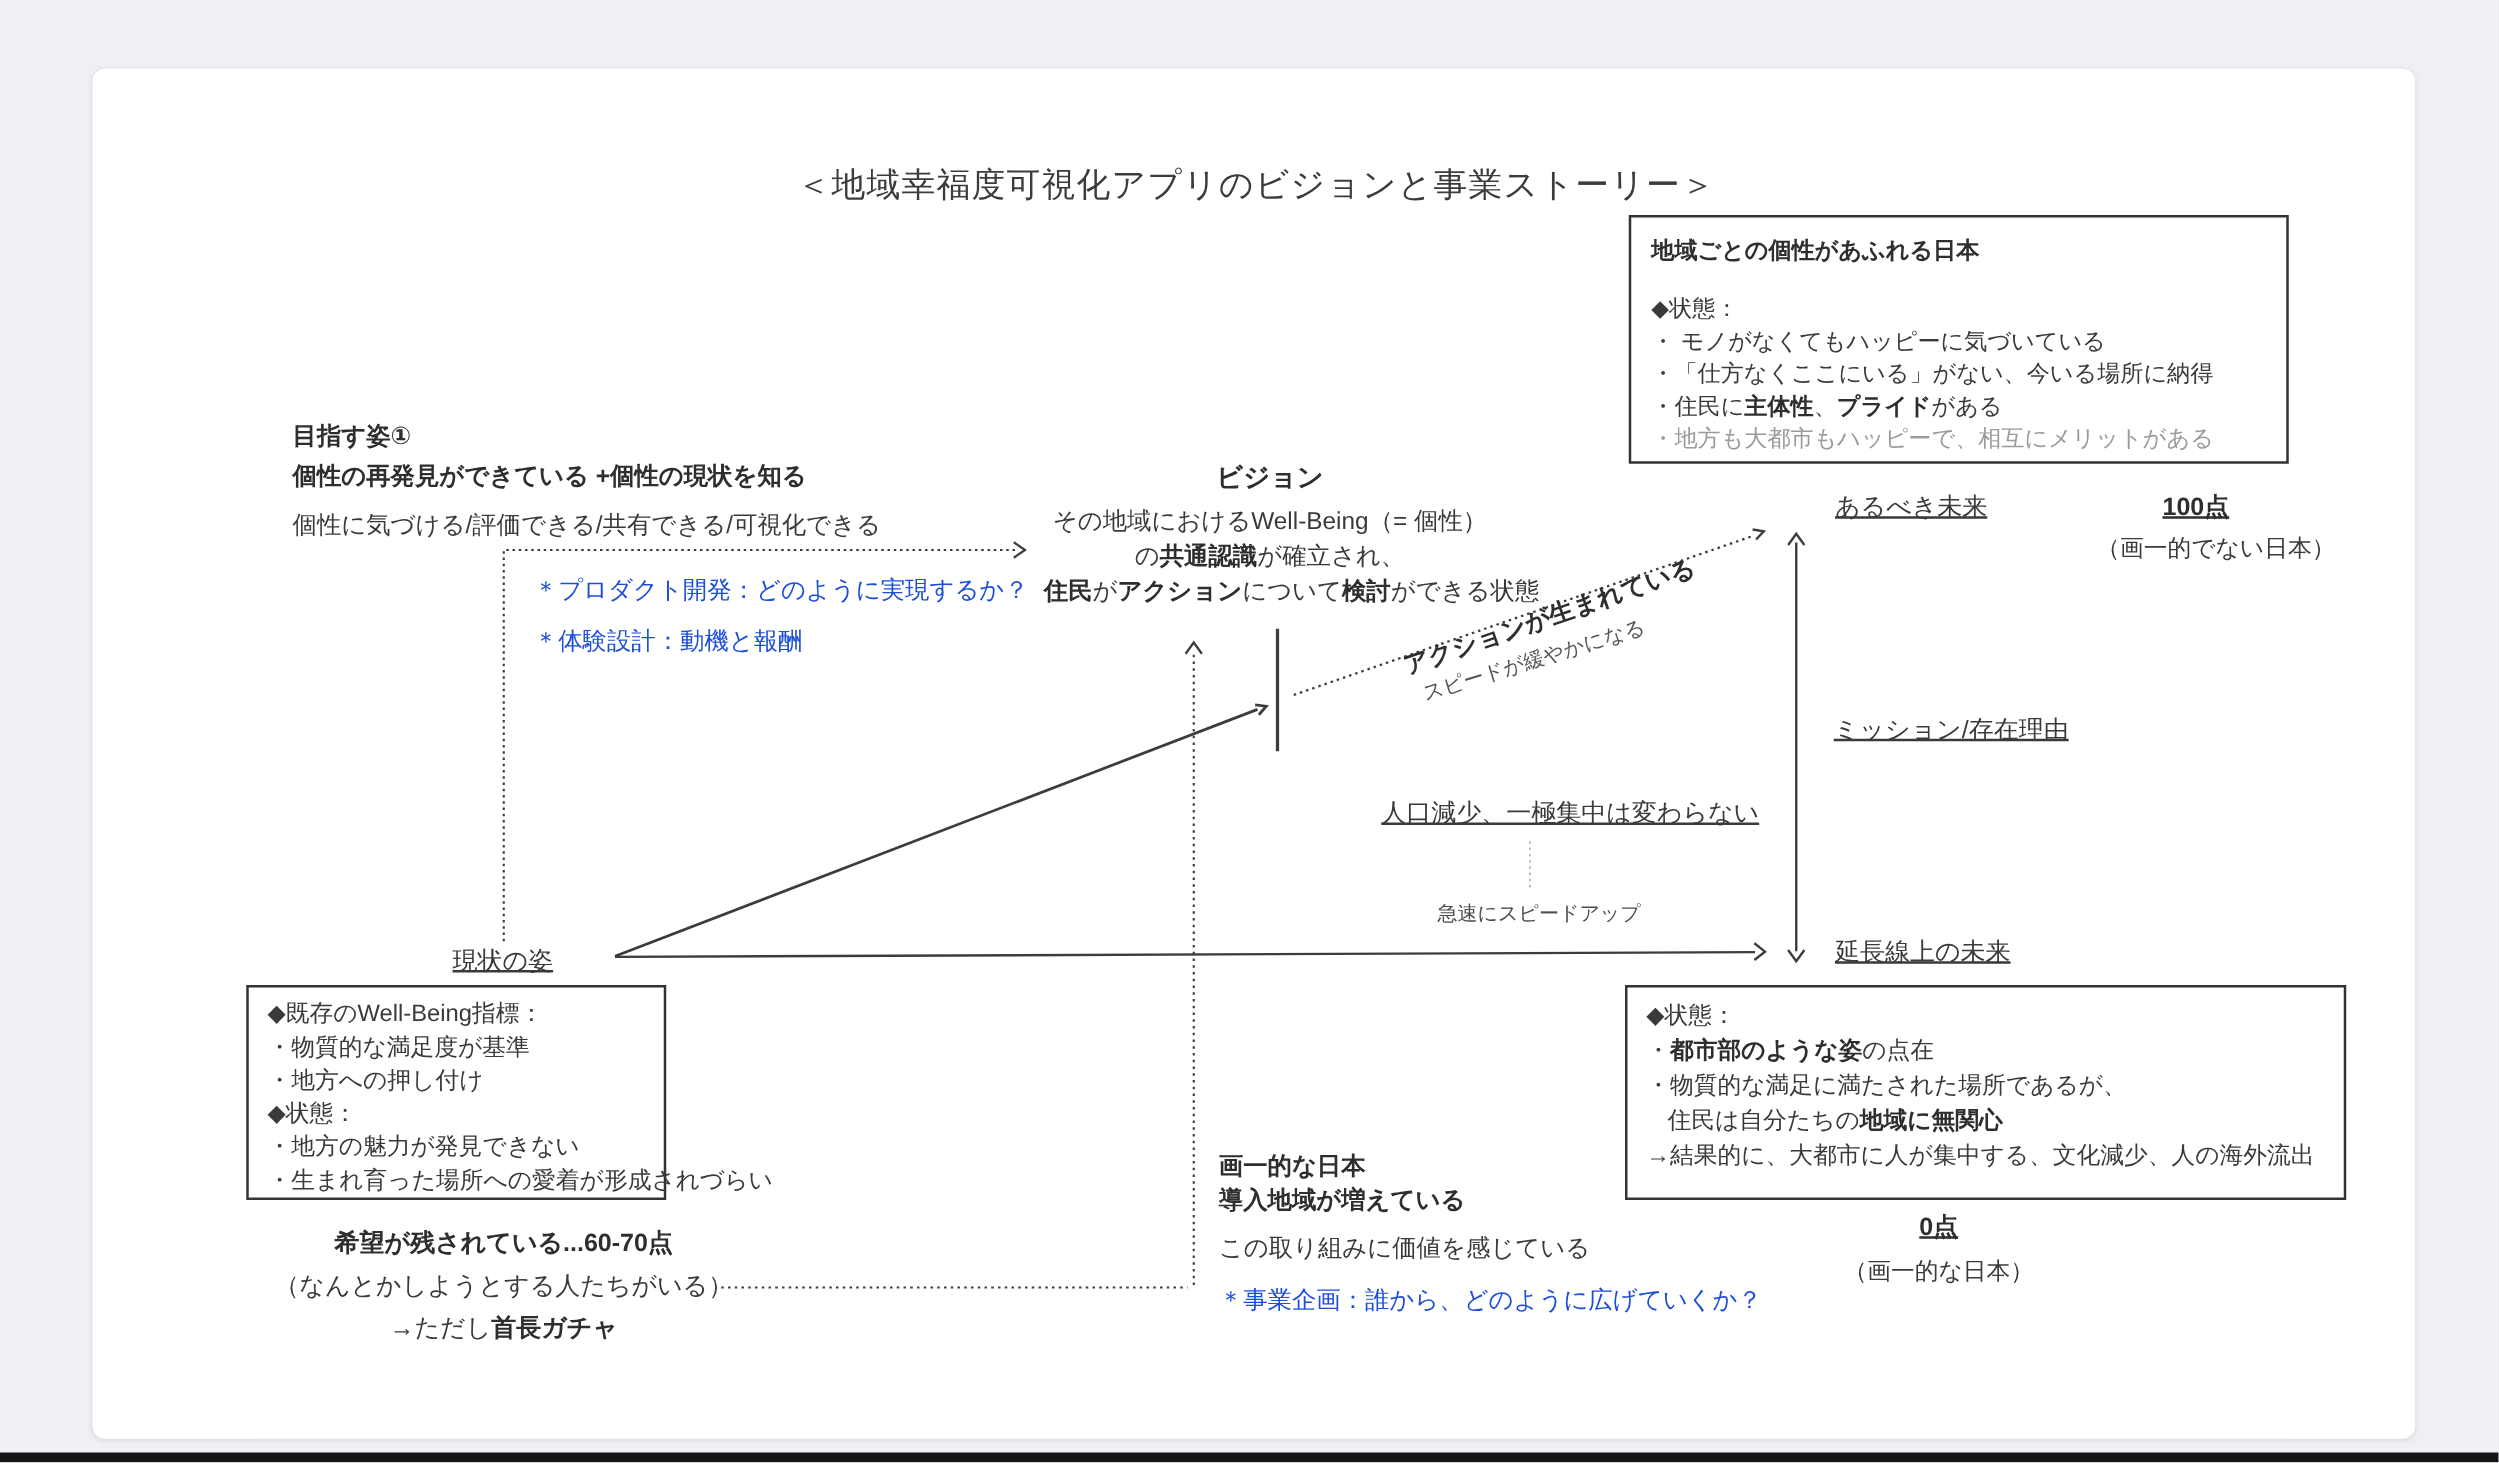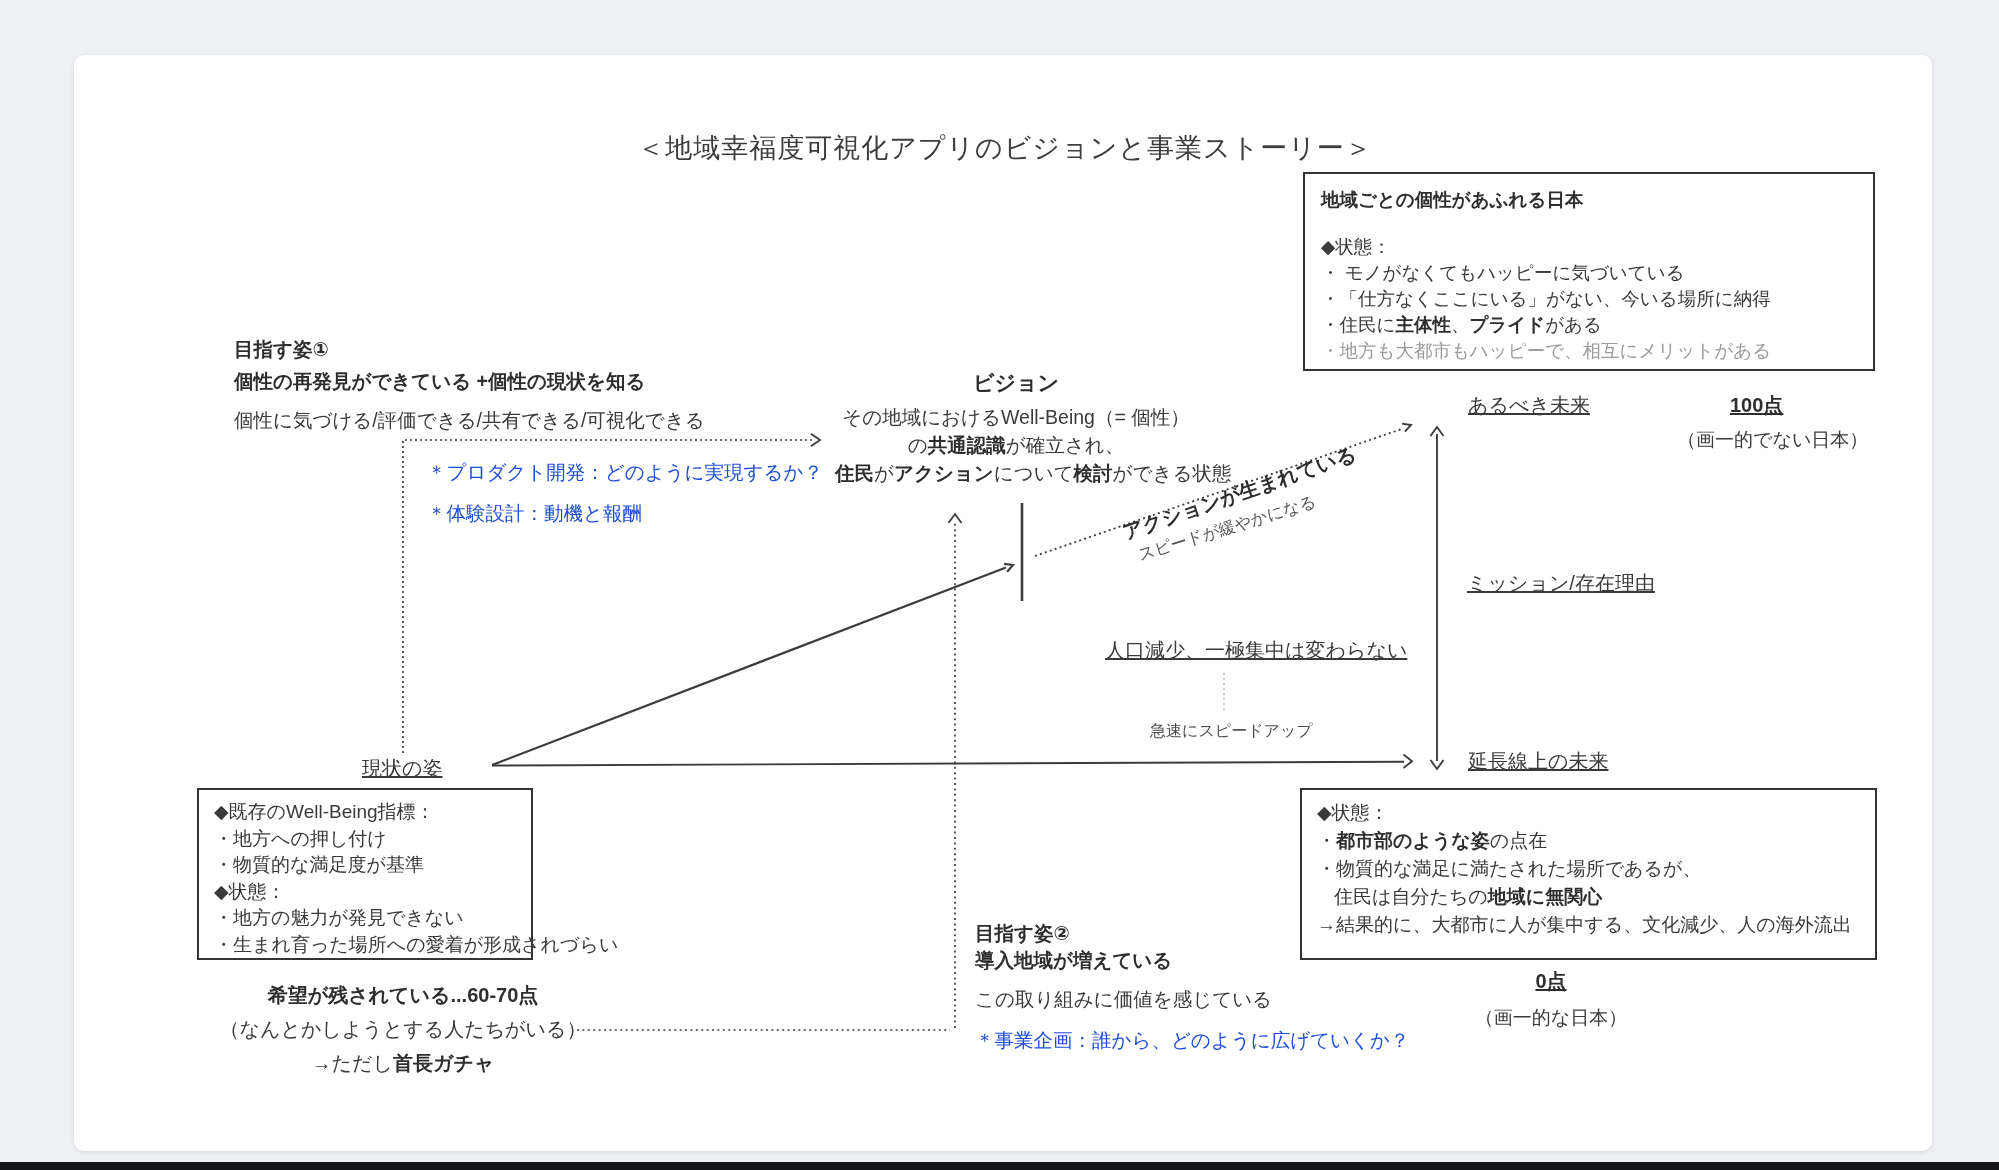--- a/index.html
+++ b/index.html
@@ -15,21 +15,21 @@
   .fs20{font-size:20px;text-decoration:underline;}
   .orange{color:#1d4ed8;font-weight:500;}
   .muted{color:#9a9a9a;}
   .gray{color:#555555;}
   .boxed{border:2px solid #333;background:#fff;box-sizing:border-box;}
   .goal1{left:234px;top:333px;font-size:19.5px;line-height:32px;}
   .goal1 .body{margin-top:7px;}
   .notes1{left:427px;top:452px;font-size:19.5px;line-height:41px;}
   .vision{left:835px;top:369px;width:362px;text-align:center;font-size:19.5px;line-height:28px;}
   .vision .vh{font-size:21px;margin-bottom:6px;}
-  .idealbox{left:1303px;top:172px;width:572px;height:199px;padding:13px 16px;font-size:18.5px;line-height:26px;}
+  .idealbox{left:1303px;top:172px;width:528px;height:199px;padding:13px 16px;font-size:18.5px;line-height:26px;}
   .idealbox .bh{margin-bottom:21px;}
   .curbox{left:197px;top:788px;width:336px;height:172px;padding:9px 15px;font-size:19px;line-height:26.5px;}
   .extbox{left:1300px;top:788px;width:577px;height:172px;padding:9px 15px;font-size:19px;line-height:28px;}
   .hope{left:203px;top:978px;width:400px;text-align:center;font-size:20px;line-height:34px;}
   .goal2{left:975px;top:920px;font-size:19.5px;line-height:27px;}
   .goal2 .body{margin-top:11px;line-height:29px;}
   .goal2 .note{margin-top:13px;}
   .rot-action{left:1128px;top:519px;transform:rotate(-19deg);transform-origin:left bottom;
               font-size:20px;}
   .rot-speed{left:1142px;top:544px;transform:rotate(-17deg);transform-origin:left bottom;
@@ -115,35 +115,35 @@
     <div class="fs19" style="margin-top:9px;">（画一的な日本）</div>
   </div>
 
   <div class="abs txt b rot-action">アクションが生まれている</div>
   <div class="abs txt gray rot-speed">スピードが緩やかになる</div>
   <div class="abs txt fs20" style="left:1105px;top:637px;">人口減少、一極集中は変わらない</div>
   <div class="abs txt speedup">急速にスピードアップ</div>
 
   <div class="abs txt boxed curbox">
     <div>◆既存のWell-Being指標：</div>
+    <div>・物質的な満足度が基準</div>
     <div>・地方への押し付け</div>
-    <div>・物質的な満足度が基準</div>
     <div>◆状態：</div>
     <div>・地方の魅力が発見できない</div>
     <div>・生まれ育った場所への愛着が形成されづらい</div>
   </div>
 
   <div class="abs txt hope">
     <div class="b">希望が残されている...60-70点</div>
     <div>（なんとかしようとする人たちがいる）</div>
     <div><span>→ただし</span><span class="b">首長ガチャ</span></div>
   </div>
 
   <div class="abs txt goal2">
-    <div class="b">目指す姿②</div>
+    <div class="b">画一的な日本</div>
     <div class="b">導入地域が増えている</div>
     <div class="body">
       <div>この取り組みに価値を感じている</div>
     </div>
     <div class="note orange">＊事業企画：誰から、どのように広げていくか？</div>
   </div>
 
   <div class="abs txt boxed extbox">
     <div>◆状態：</div>
     <div><span>・</span><span class="b">都市部のような姿</span><span>の点在</span></div>

